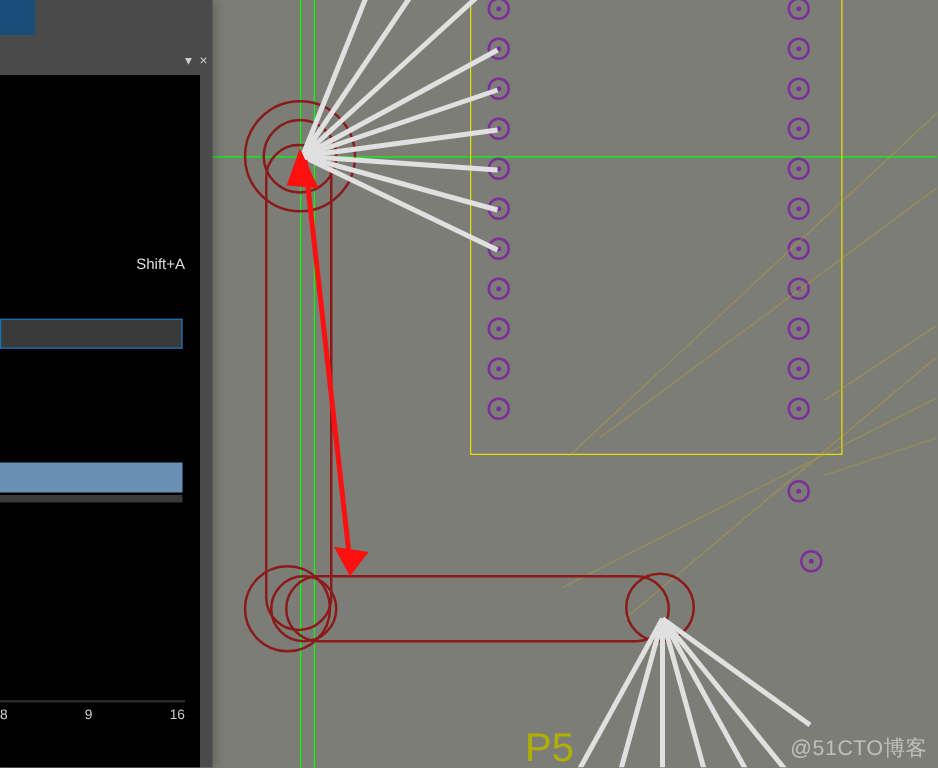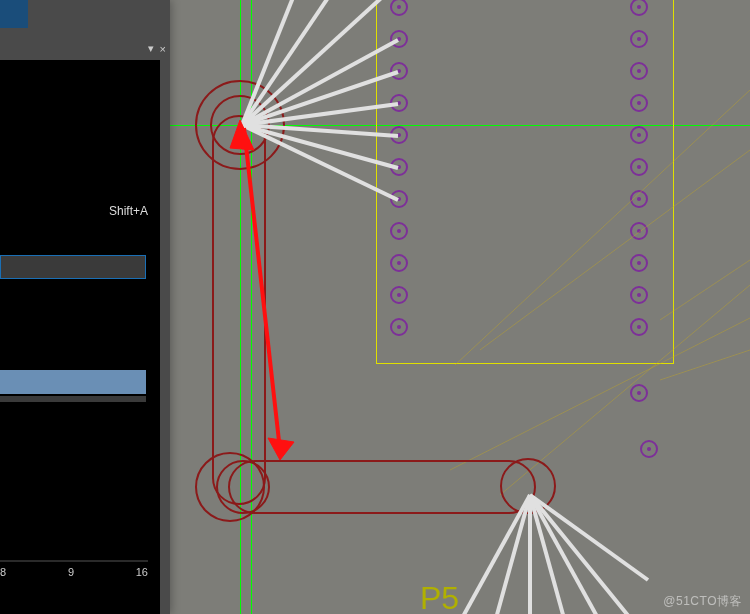--- a/index.html
+++ b/index.html
@@ -166,21 +166,21 @@
     display: flex;
     justify-content: space-between;
     font-size: 11px;
     color: #ccc;
   }
   .watermark {
     position: absolute;
     right: 8px;
     bottom: 4px;
     color: rgba(255,255,255,0.5);
-    font-size: 12px;
+    font-size: 17px;
     letter-spacing: 0.5px;
   }
 </style>
 </head>
 <body>
 
 <div class="canvas-area">
 
   <div class="guide-h" style="top:125px;"></div>
   <div class="guide-v" style="left:240px;"></div>

